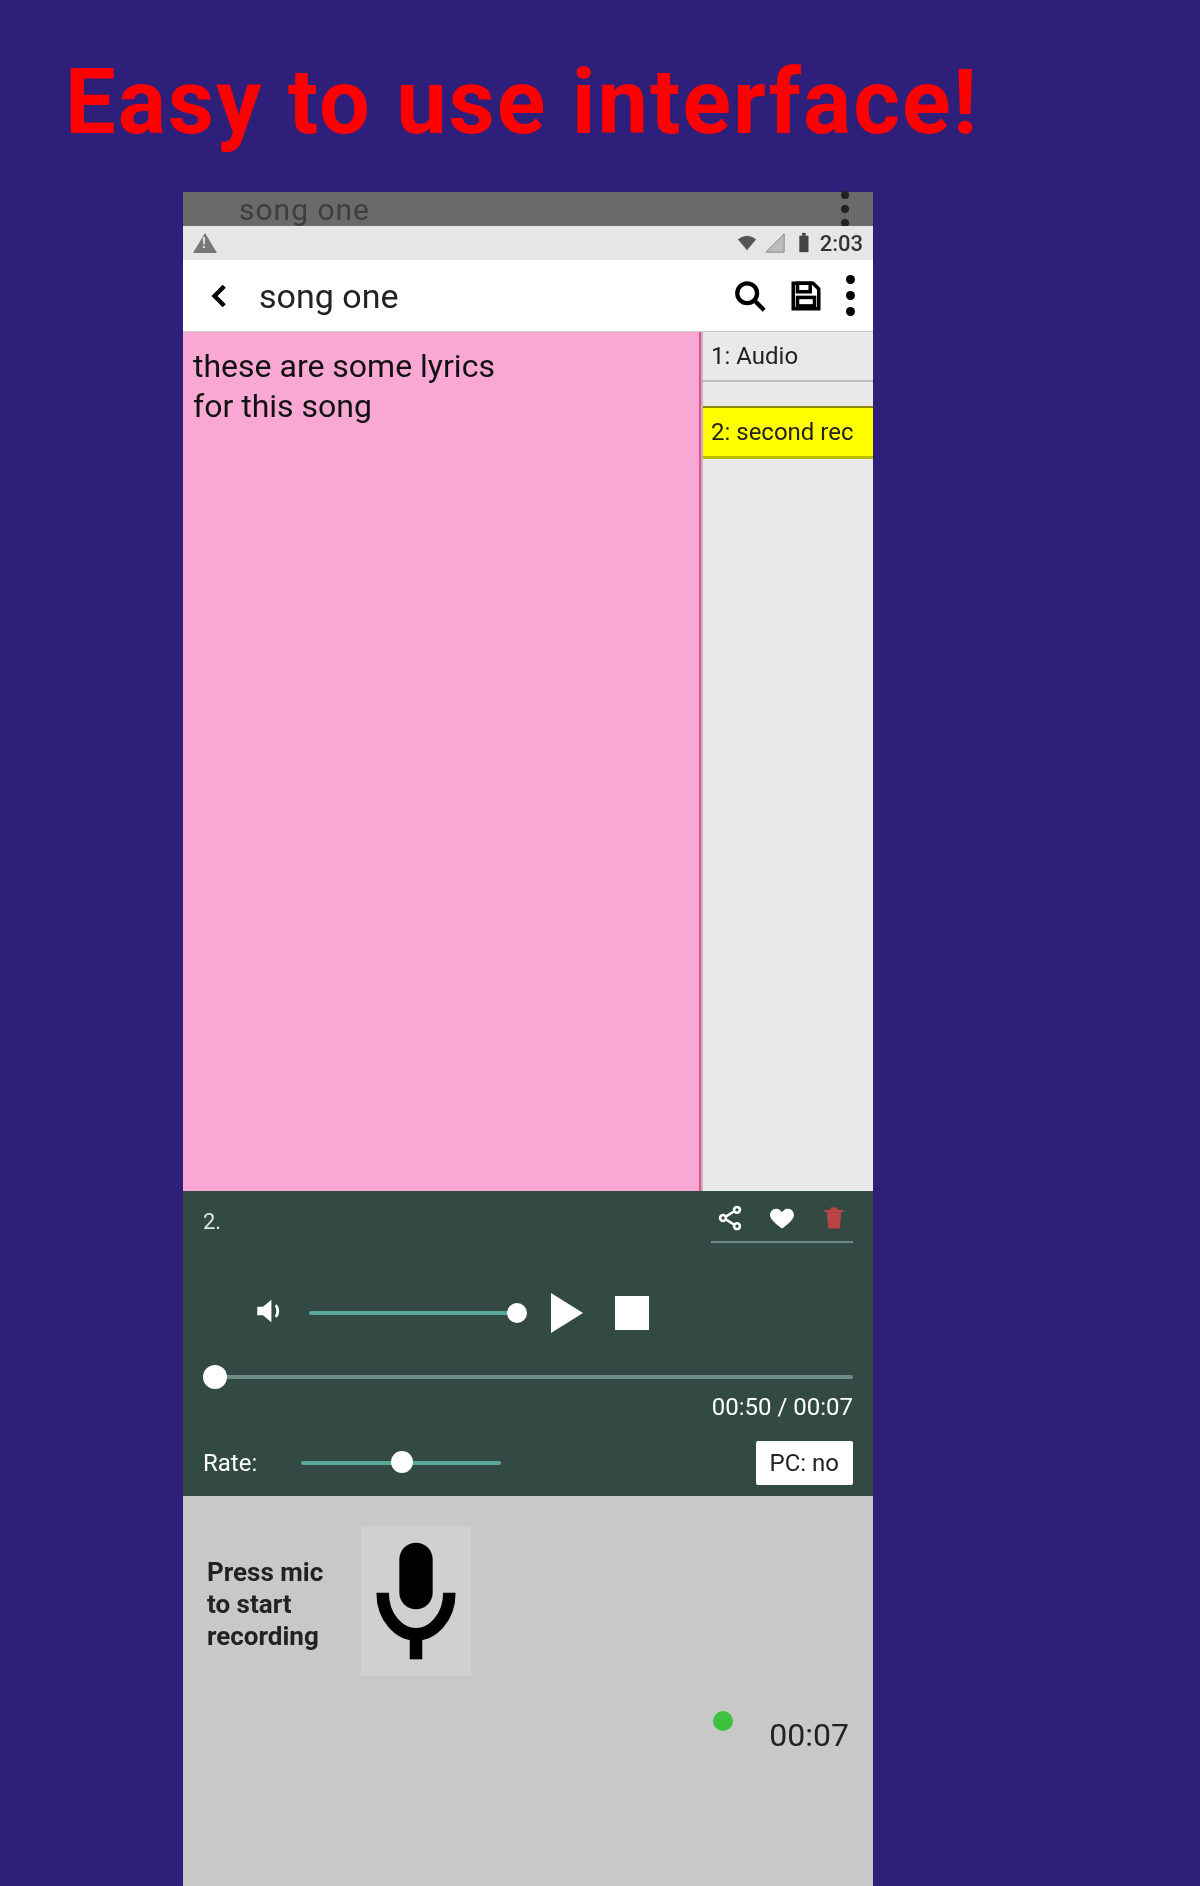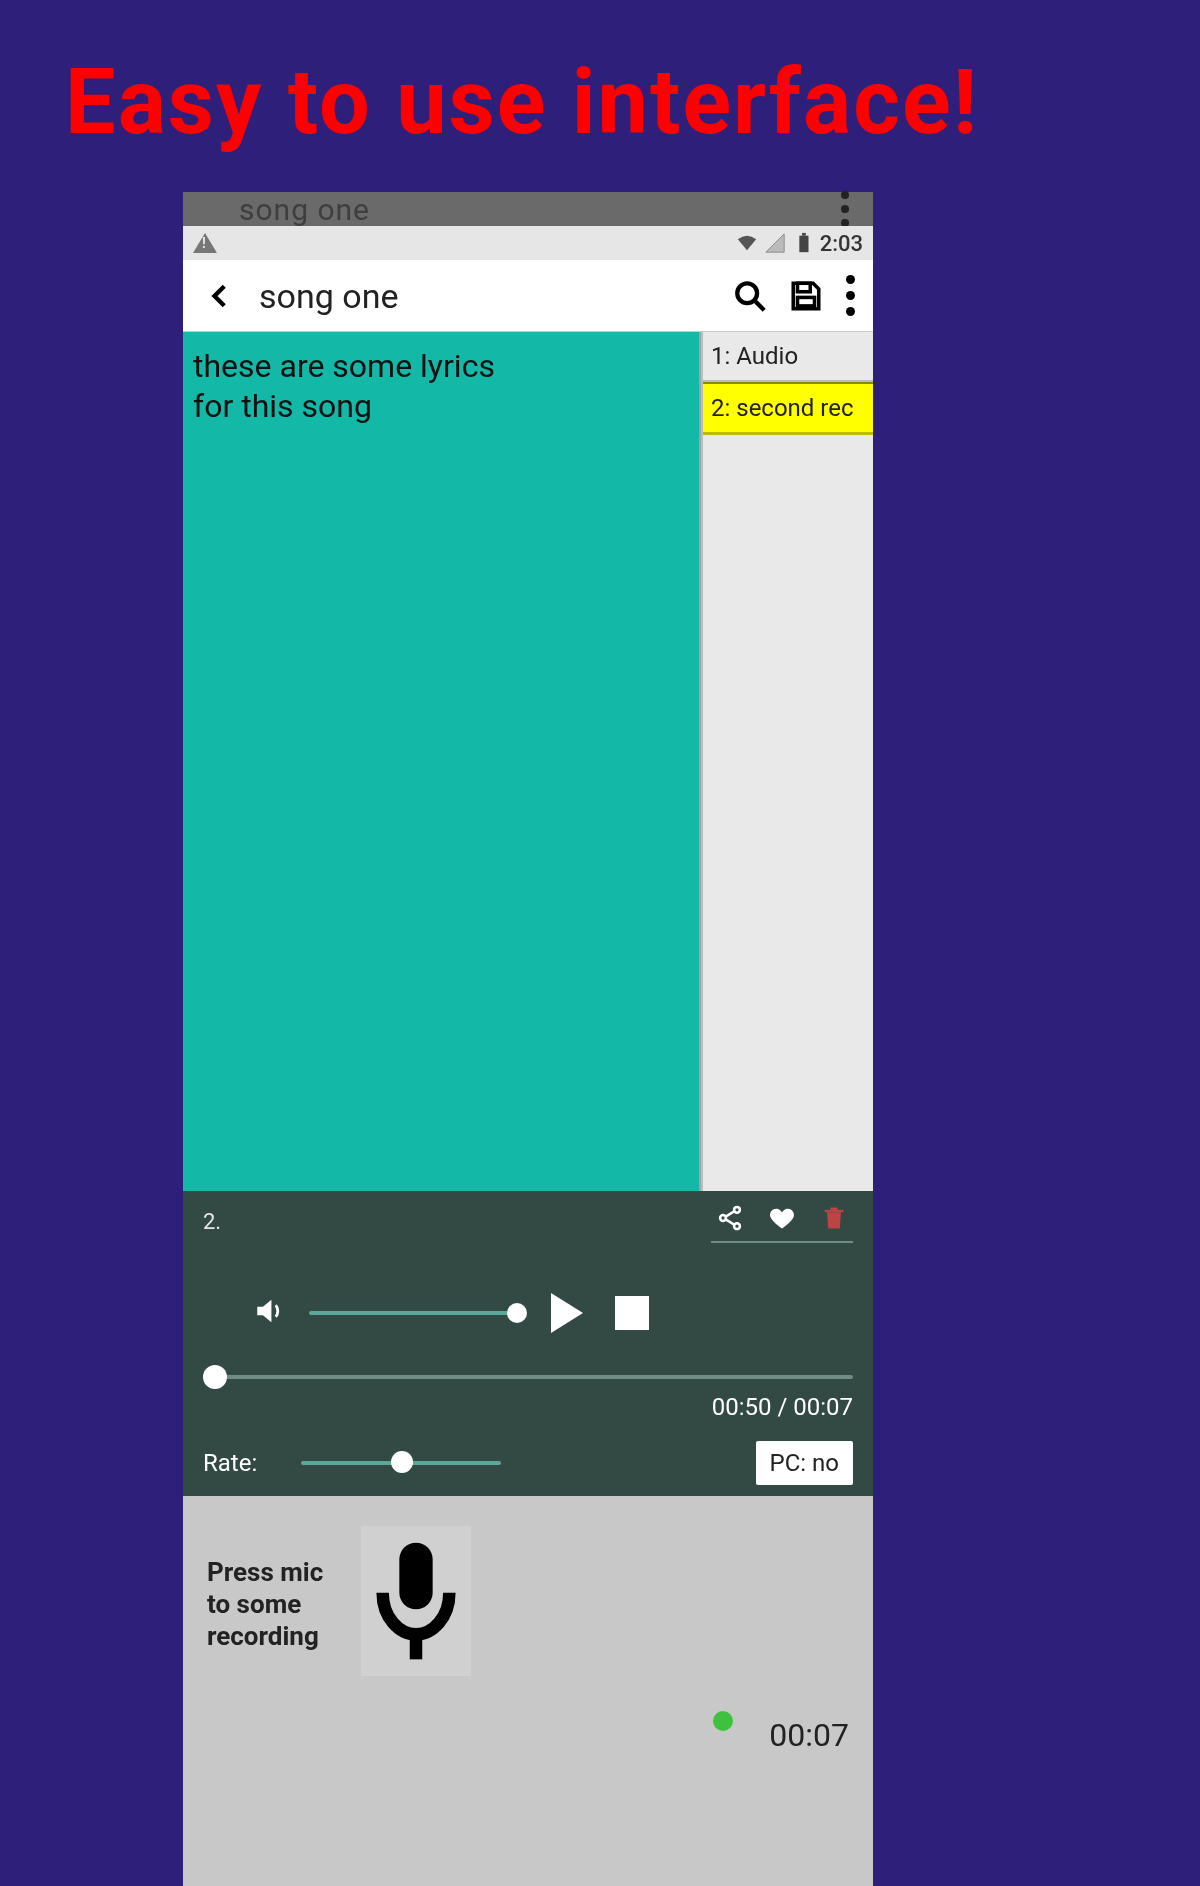--- a/index.html
+++ b/index.html
@@ -95,22 +95,22 @@
   .content {
     position: absolute;
     top: 140px;
     left: 0;
     right: 0;
     bottom: 695px;
     display: flex;
   }
   .lyrics-pane {
     flex: 1;
-    background: #14b8a6;
-    border-right: 2px solid #a3a3a3;
+    background: #f9a8d4;
+    border-right: 2px solid #ec4899;
     padding: 14px 10px;
     font-size: 32px;
     line-height: 40px;
     color: #111;
     white-space: pre-line;
   }
   .track-list {
     width: 172px;
     background: #e9e9e9;
     border-left: 2px solid #bbb;
@@ -121,20 +121,21 @@
     color: #222;
     border-bottom: 2px solid #bbb;
     cursor:pointer;
     white-space:nowrap;
     overflow:hidden;
   }
   .track-item.selected {
     background: #ffff00;
     border-top: 2px solid #8a8a00;
     border-bottom: 3px solid #bdbd00;
+    margin-top: 24px;
   }
 
   
   .player {
     position: absolute;
     left: 0; right: 0;
     bottom: 390px;
     height: 305px;
     background: #334944;
     color: #fff;
@@ -349,21 +350,21 @@
     <div class="rate-row">
       <span class="rate-label">Rate:</span>
       <div class="rate-slider">
           <div class="rate-thumb"></div>
         </div>
       <div class="pc-chip">PC: no</div>
     </div>
   </div>
 
   <div class="recorder">
-    <div class="rec-hint">Press mic to some recording</div>
+    <div class="rec-hint">Press mic to start recording</div>
     <div class="mic-btn">
       <svg viewBox="0 0 24 32">
           <rect x="8" y="2" width="8" height="16" rx="4"></rect>
           <path d="M4 14c0 6 4 10 8 10s8-4 8-10" fill="none" stroke="#000" stroke-width="3"></path>
           <line x1="12" y1="24" x2="12" y2="30" stroke="#000" stroke-width="3"></line>
         </svg>
     </div>
     <div class="rec-indicator"></div>
     <div class="rec-time">00:07</div>
   </div>

